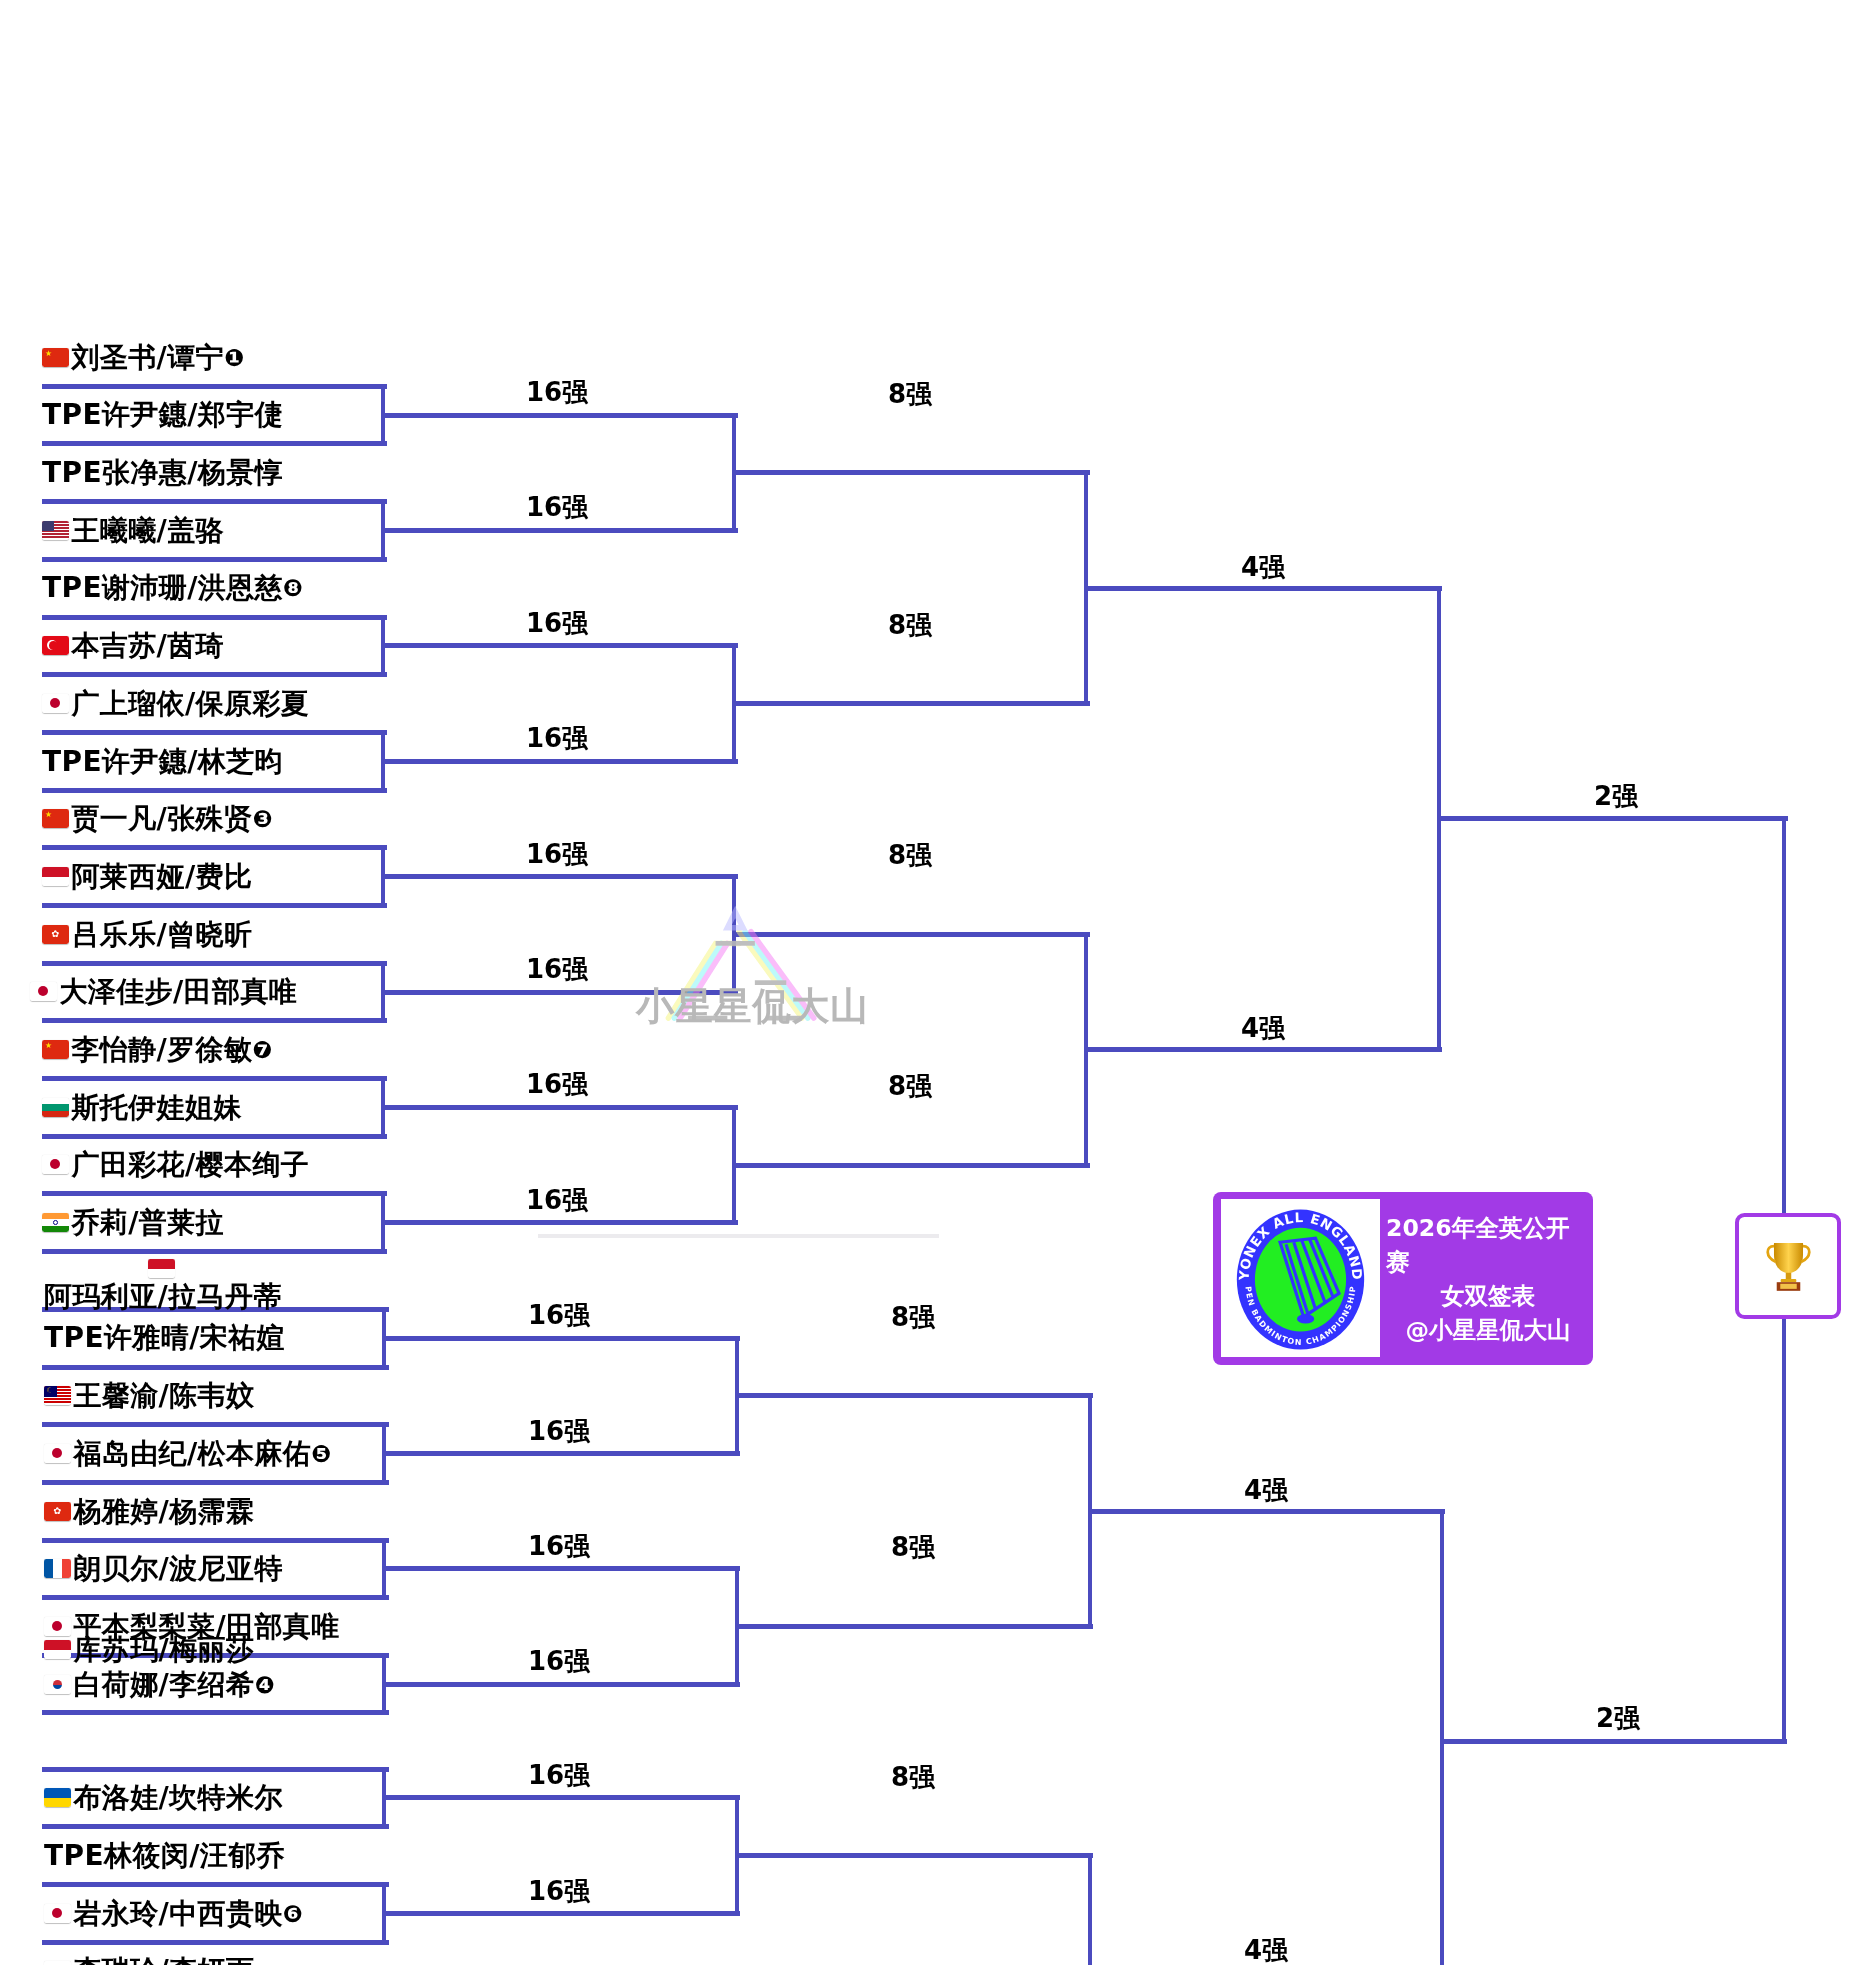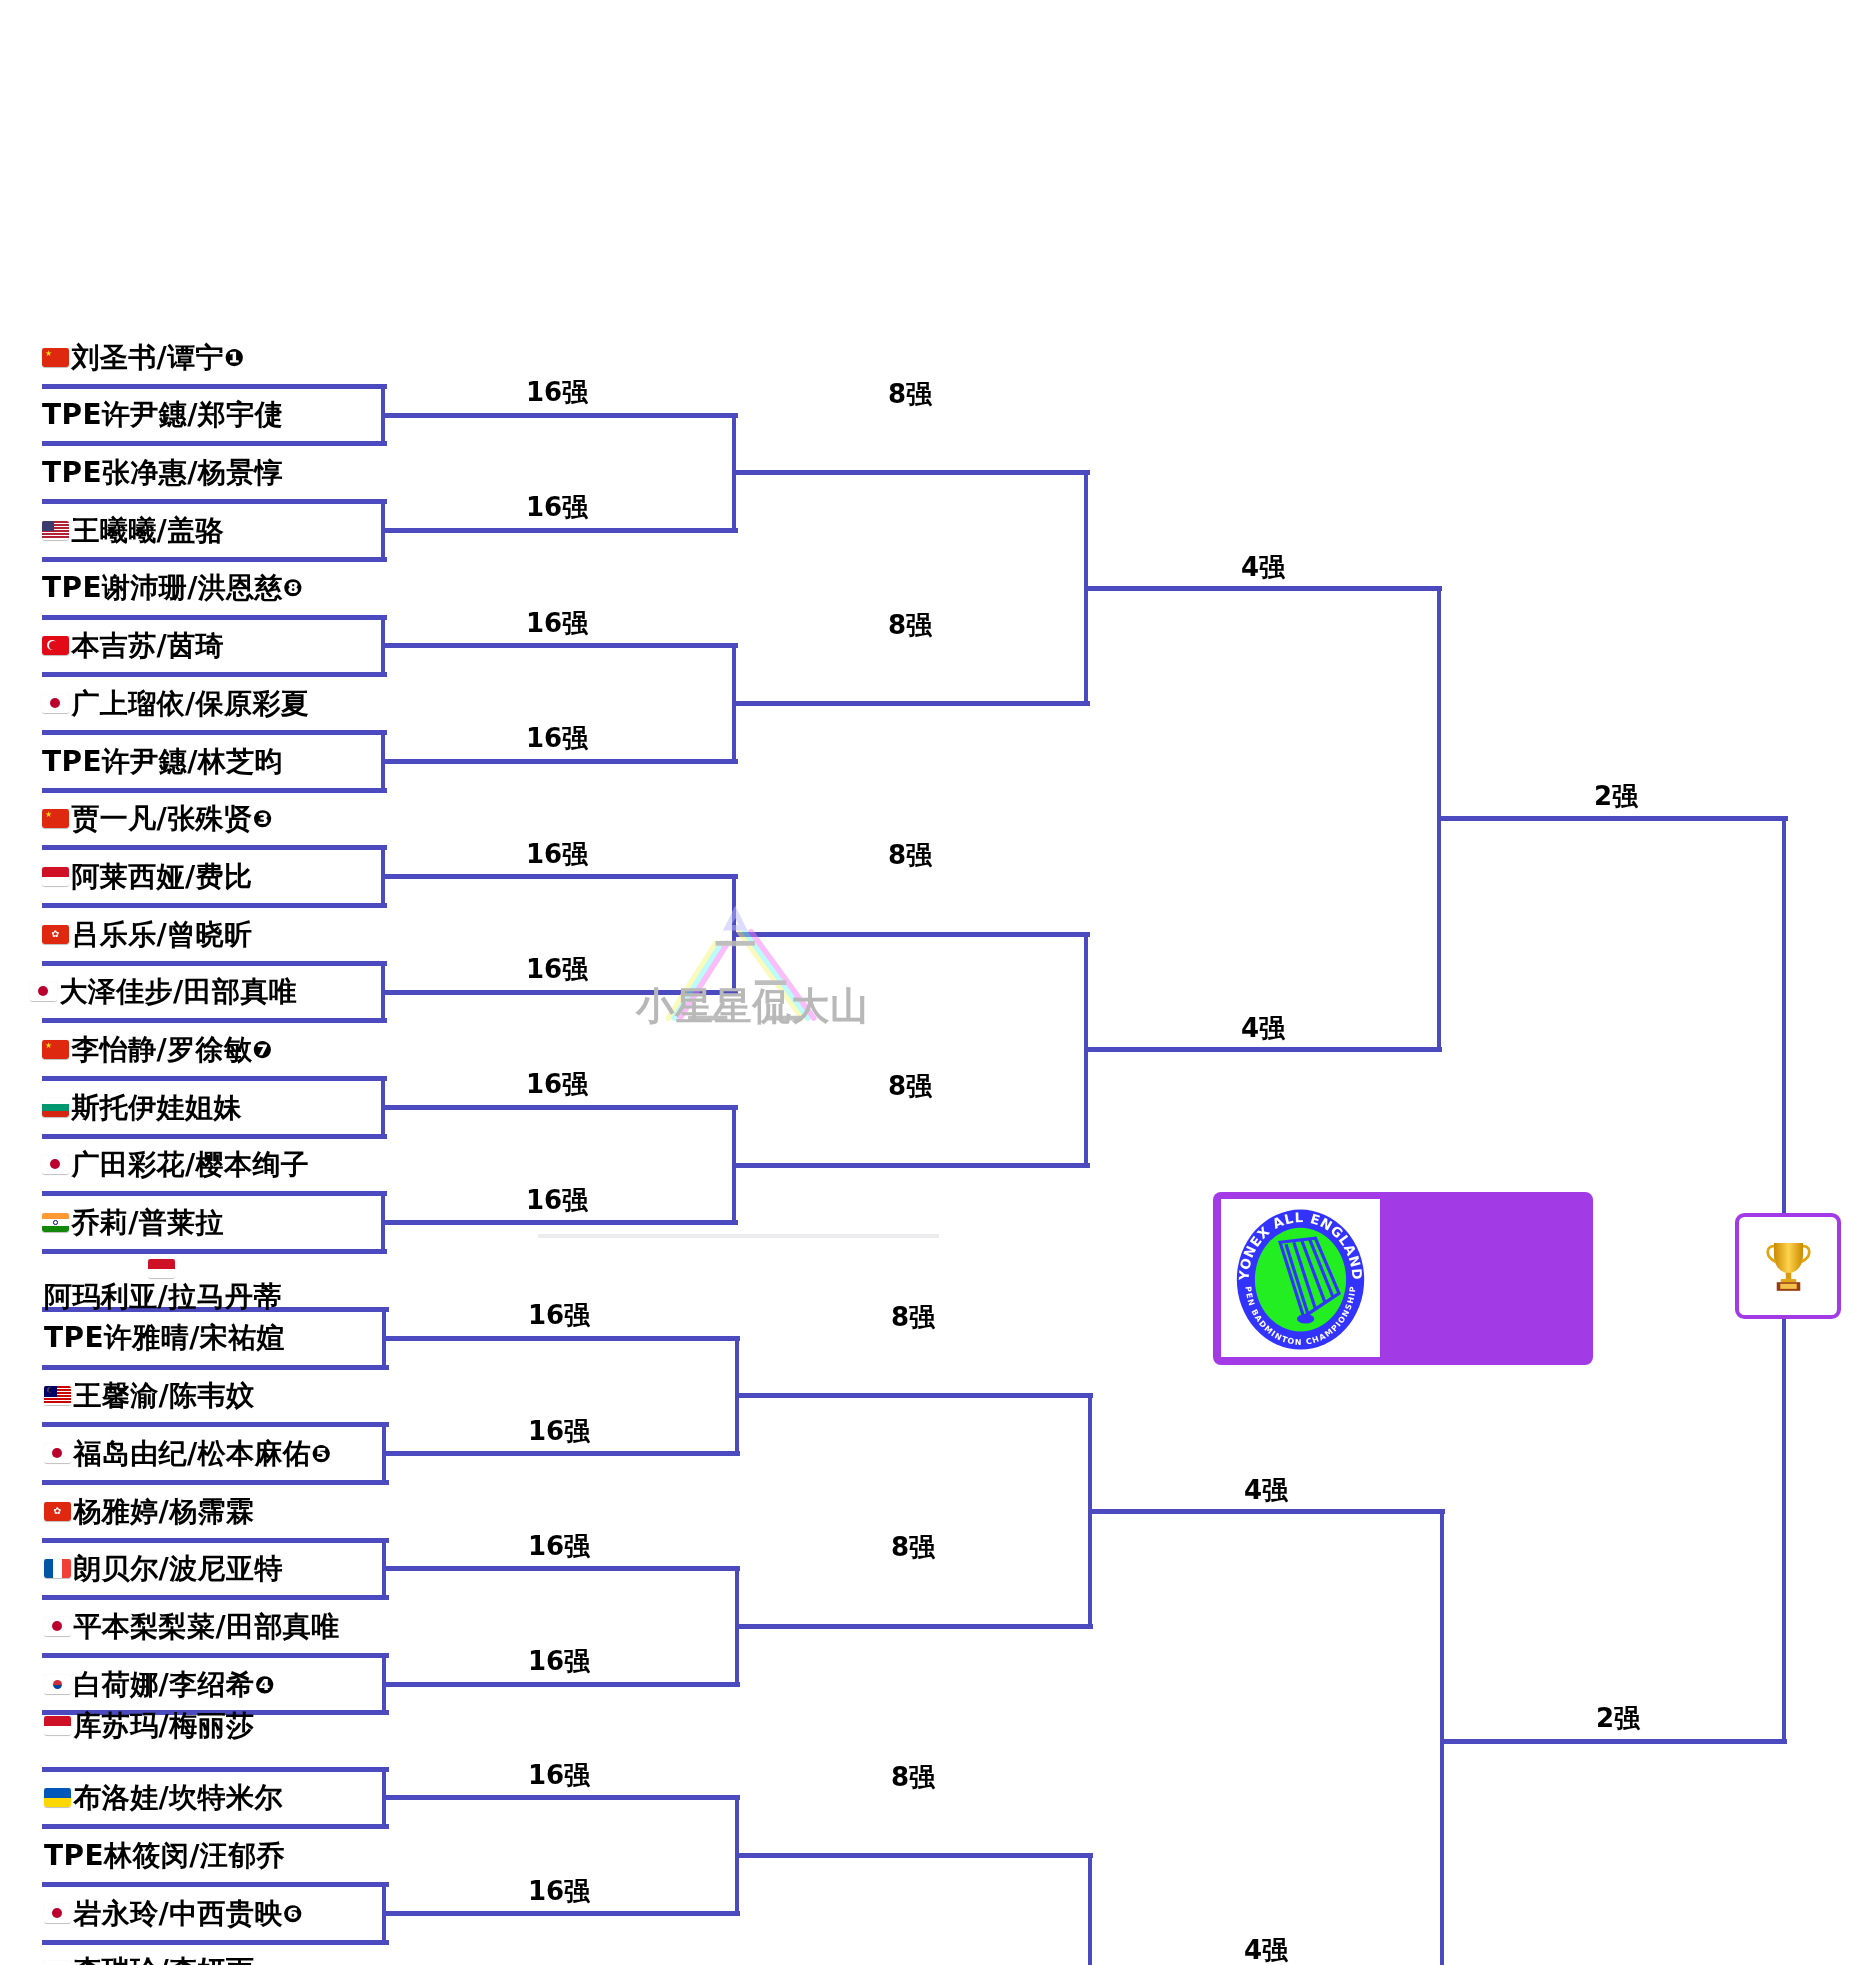--- a/index.html
+++ b/index.html
@@ -295,21 +295,21 @@
       <span>平本梨梨菜/田部真唯</span>
     </div>
     <div class="entry" style="top: 1663px; left: 44px;">
       <span class="flag">
         <div style="position:absolute;inset:0;background:#fff"></div>
         <div style="position:absolute;left:8.6px;top:4.7px;width:9.4px;height:9.4px;border-radius:50%;background:linear-gradient(#cd2e3a 50%,#0047a0 50%)"></div>
       </span>
       <span>白荷娜/李绍希</span>
       <span style="font-size: 23.6px;">❹</span>
     </div>
-    <div class="entry" style="top: 1704px; left: 44px;">
+    <div class="entry" style="top: 1628px; left: 44px;">
       <span class="flag">
         <div style="position:absolute;left:0;right:0;top:0;height:50%;background:#ce1126"></div>
         <div style="position:absolute;left:0;right:0;bottom:0;height:50%;background:#fff"></div>
       </span>
       <span>库苏玛/梅丽莎</span>
     </div>
     <div class="entry" style="top: 1776px; left: 44px;">
       <span class="flag">
         <div style="position:absolute;left:0;right:0;top:0;height:50%;background:#0057b7"></div>
         <div style="position:absolute;left:0;right:0;bottom:0;height:50%;background:#ffd700"></div>
@@ -374,20 +374,25 @@
       <g stroke="#3333ff" stroke-width="8" fill="none">
         <polygon points="150,110 240,100 300,240 210,300"></polygon>
         <line x1="165" y1="115" x2="220" y2="290"></line>
         <line x1="185" y1="110" x2="240" y2="280"></line>
         <line x1="205" y1="105" x2="265" y2="265"></line>
         <line x1="225" y1="102" x2="285" y2="250"></line>
       </g>
       <ellipse cx="215" cy="305" rx="22" ry="12" fill="#3333ff"></ellipse>
     </svg>
   </div>
+  <div class="txt">
+    <div>2026年全英公开赛</div>
+    <div>女双签表</div>
+    <div>@小星星侃大山</div>
+  </div>
 </div>
 
 <div class="trophy">
   <svg width="51" height="55" viewBox="0 0 130 140">
     <defs>
       <linearGradient id="gold" x1="0" x2="1">
         <stop offset="0" stop-color="#c98a00"></stop>
           <stop offset=".5" stop-color="#ffd34d"></stop>
           <stop offset="1" stop-color="#c98a00"></stop>
       </linearGradient>

